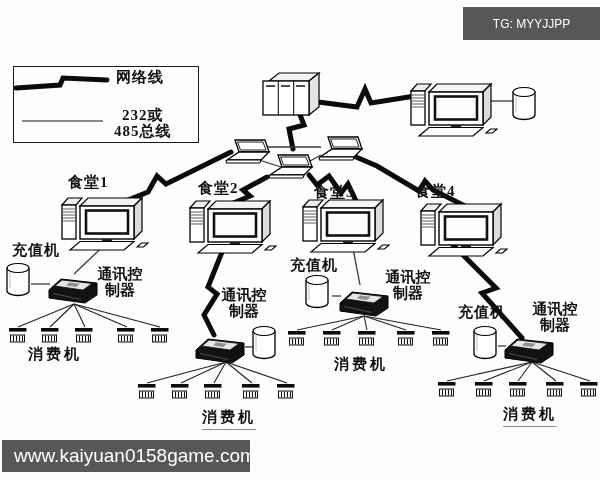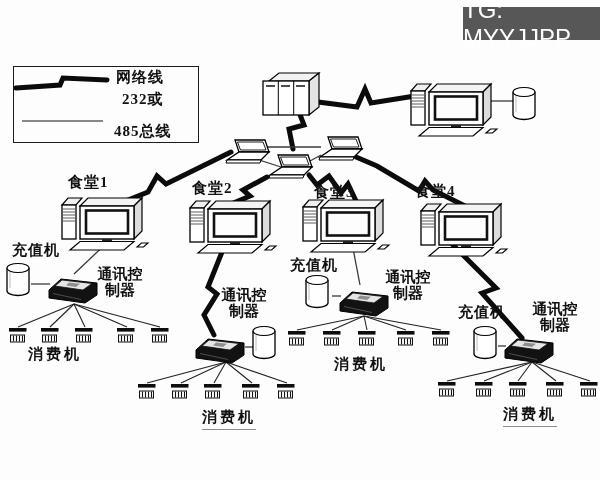--- a/index.html
+++ b/index.html
@@ -10,21 +10,21 @@
   .lbl{position:absolute;font-size:15px;font-weight:bold;white-space:nowrap;letter-spacing:1px;}
   .ctlblk{position:absolute;width:56px;text-align:center;font-size:15px;font-weight:bold;line-height:16px;}
   .underline{border-bottom:1px solid #8d8d8d;padding-bottom:2px;}
   .icon{position:absolute;}
   .icon svg{display:block;width:100%;height:100%;}
   .wires{position:absolute;left:0;top:0;width:600px;height:480px;}
   .badge{
     position:absolute;background:#575757;color:#fff;display:flex;align-items:center;
     font-family:"Liberation Sans","DejaVu Sans",sans-serif;
   }
-  .badge.tg{left:463px;top:7px;width:137px;height:33px;justify-content:center;font-size:24px;}
+  .badge.tg{left:463px;top:7px;width:137px;height:33px;justify-content:center;font-size:12px;}
   .badge.url{left:2px;top:440px;width:248px;height:32px;padding-left:12px;font-size:19px;box-sizing:border-box;}
   .legendbox{position:absolute;left:13px;top:66px;width:184px;height:75px;border:1.5px solid #1b1b1b;background:transparent;}
 </style>
 </head>
 <body>
 
 <div class="stage">
 
   <svg width="0" height="0" style="position:absolute" aria-hidden="true">
     <defs>
@@ -126,21 +126,21 @@
       <line x1="532" y1="362" x2="447" y2="381"></line>
         <line x1="532" y1="362" x2="484" y2="381"></line>
       <line x1="532" y1="362" x2="518" y2="381"></line>
         <line x1="532" y1="362" x2="556" y2="381"></line>
       <line x1="532" y1="362" x2="590" y2="381"></line>
     </g>
   </svg>
 
   <div class="legendbox"></div>
   <div class="lbl" style="left:116px;top:68px">网络线</div>
-  <div class="lbl" style="left:122px;top:90px">232或</div>
+  <div class="lbl" style="left:122px;top:106px">232或</div>
   <div class="lbl" style="left:114px;top:122px">485总线</div>
 
   <div class="icon" style="left:261px;top:71px;width:60px;height:48px">
       <svg viewBox="0 0 60 48">
         <use href="#sym-cabinet"></use>
       </svg>
     </div>
 
   <div class="icon" style="left:409px;top:79px;width:92px;height:60px">
       <svg viewBox="0 0 92 60">
@@ -163,21 +163,21 @@
         <use href="#sym-laptop"></use>
       </svg>
     </div>
   <div class="icon" style="left:267px;top:154px;width:48px;height:28px">
       <svg viewBox="0 0 48 28">
         <use href="#sym-laptop"></use>
       </svg>
     </div>
 
   <div class="lbl" style="left:68px;top:173px">食堂1</div>
-  <div class="lbl" style="left:192px;top:179px">食堂2</div>
+  <div class="lbl" style="left:198px;top:179px">食堂2</div>
   <div class="lbl" style="left:314px;top:183px">食堂3</div>
   <div class="lbl" style="left:415px;top:182px">食堂4</div>
 
   <div class="icon" style="left:60px;top:193px;width:92px;height:60px">
       <svg viewBox="0 0 92 60">
         <use href="#sym-desktop"></use>
       </svg>
     </div>
   <div class="icon" style="left:188px;top:196px;width:92px;height:60px">
       <svg viewBox="0 0 92 60">
@@ -359,14 +359,15 @@
         <use href="#sym-machine"></use>
       </svg>
     </div>
 
   <div class="lbl" style="left:28px;top:345px;letter-spacing:3px">消费机</div>
   <div class="lbl underline" style="left:202px;top:408px;letter-spacing:3px">消费机</div>
   <div class="lbl" style="left:334px;top:355px;letter-spacing:3px">消费机</div>
   <div class="lbl underline" style="left:503px;top:405px;letter-spacing:3px">消费机</div>
 
   <div class="badge tg">TG: MYYJJPP</div>
+  <div class="badge url">www.kaiyuan0158game.com</div>
 
 </div>
 
 </body></html>

